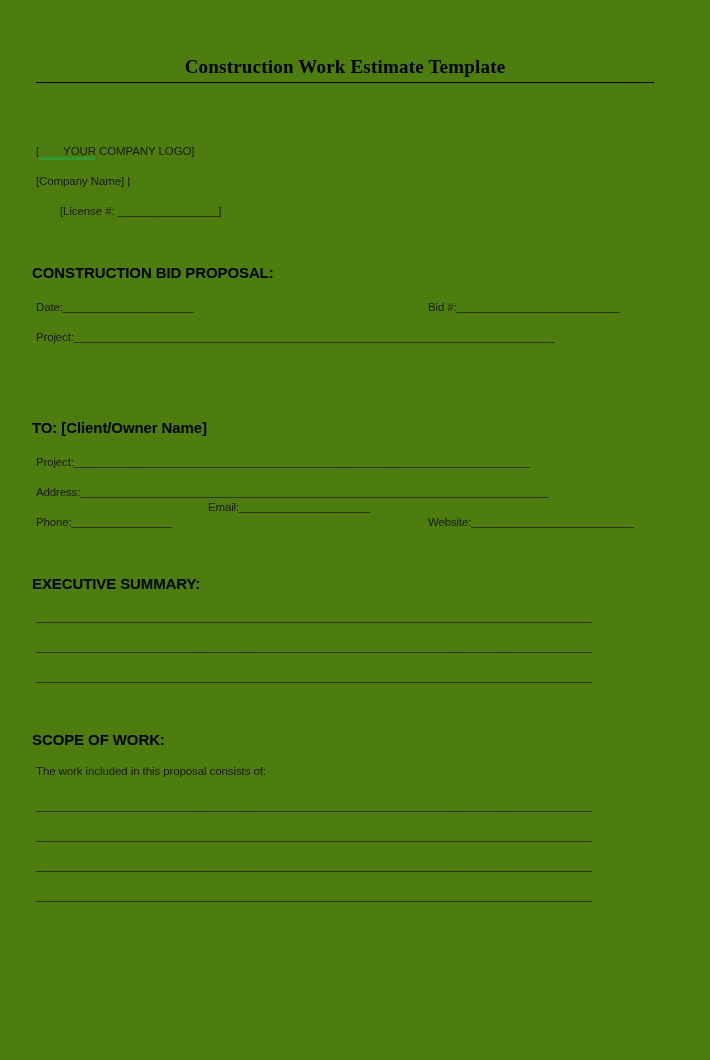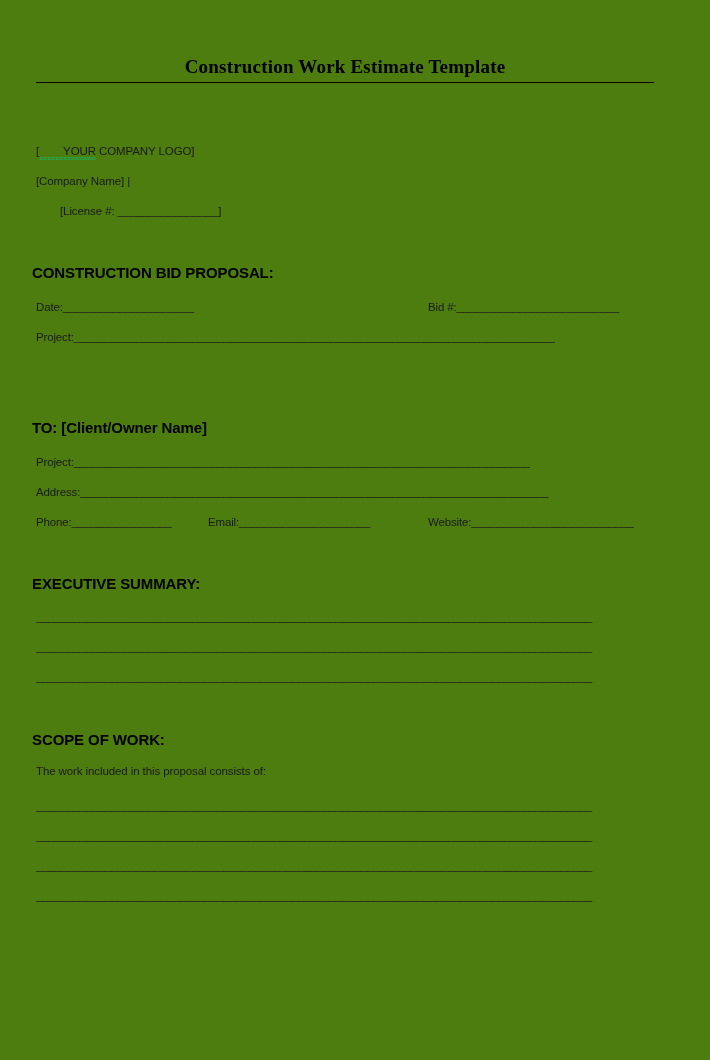--- a/index.html
+++ b/index.html
@@ -134,21 +134,21 @@
 
 
   <div class="heading" style="top:419px;">TO: [Client/Owner Name]</div>
 
   <div class="field" style="top:455px; left:36px;"><span>Project:</span><span class="ul">_________________________________________________________________________</span></div>
 
   <div class="field" style="top:485px; left:36px;"><span>Address:</span><span class="ul">___________________________________________________________________________</span></div>
 
   <div class="field" style="top:515px; left:36px;"><span>Phone:</span><span class="ul">________________</span></div>
 
-  <div class="field" style="top:515px; left:208px;text-align:center;"><span>Email:</span><span class="ul">_____________________</span></div>
+  <div class="field" style="top:500px; left:208px;text-align:center;"><span>Email:</span><span class="ul">_____________________</span></div>
 
   <div class="field" style="top:515px; left:428px;"><span>Website:</span><span class="ul">__________________________</span></div>
 
   <div class="heading" style="top:575px;">EXECUTIVE SUMMARY:</div>
 
   <div class="blank-line" style="top:611px;">_________________________________________________________________________________________</div>
   <div class="blank-line" style="top:641px;">_________________________________________________________________________________________</div>
   <div class="blank-line" style="top:671px;">_________________________________________________________________________________________</div>
 
   <div class="heading" style="top:731px;">SCOPE OF WORK:</div>

